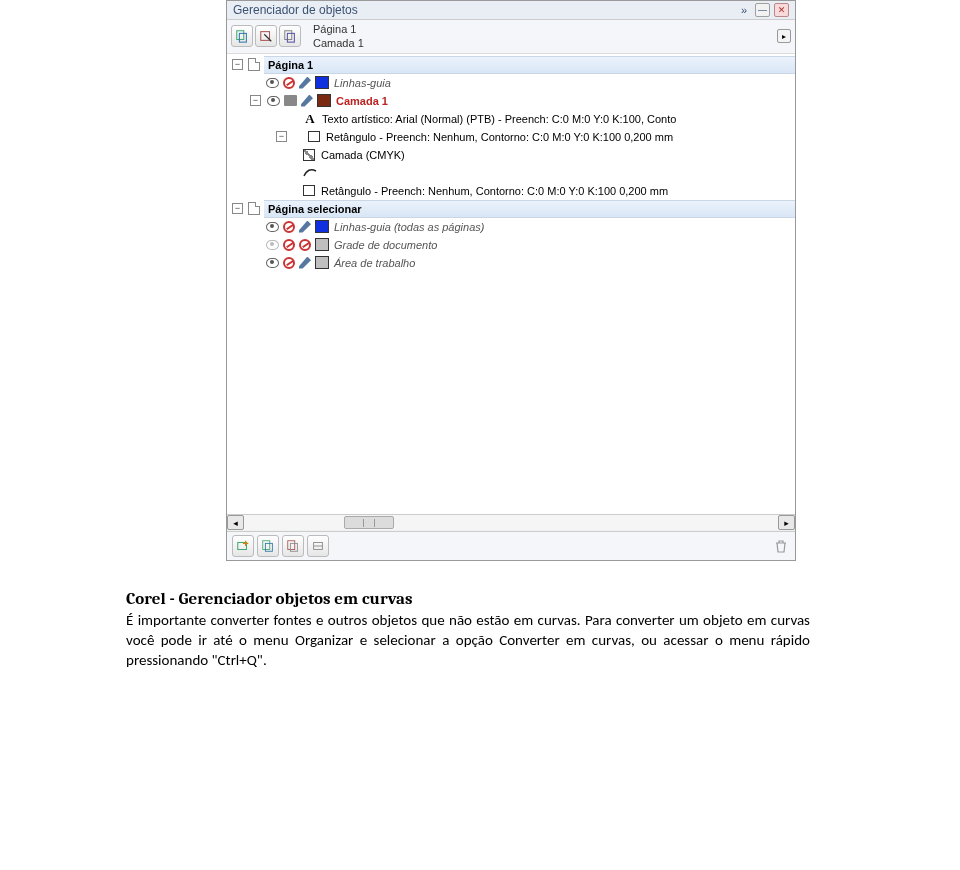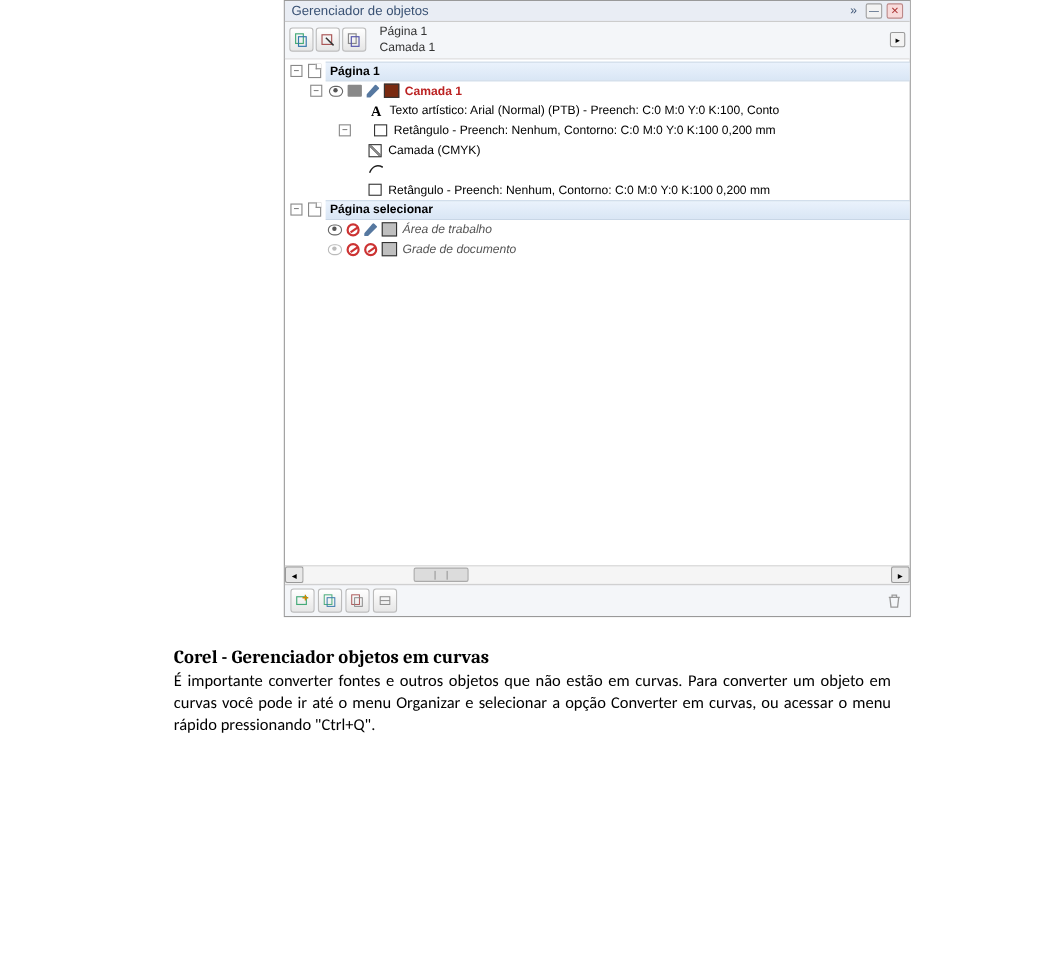--- a/index.html
+++ b/index.html
@@ -5,21 +5,21 @@
   * { box-sizing: border-box; }
   body {
     font-family: "Segoe UI", Tahoma, Arial, sans-serif;
     font-size: 12px;
     margin: 0;
     padding: 0;
     background: #fff;
     color: #000;
     width: 960px;
   }
-  .page { padding: 0 80px 40px 68px; }
+  .page { padding: 0 80px 40px 36px; }
   .panel {
     width: 570px;
     margin: 0 auto;
     border: 1px solid #999;
     background: #fff;
     margin-left: 190px;
   }
   .titlebar {
     background: #e9edf4;
     border-bottom: 1px solid #ccc;
@@ -198,20 +198,28 @@
     </div>
 
     <div class="tree">
 
       <div class="row">
         <div class="expander">−</div>
         <span class="page-icon"></span>
         <span class="banner bold">Página 1</span>
       </div>
 
+      <div class="row">
+        <span class="spacer" style="width:34px"></span>
+        <span class="eye"></span>
+        <span class="deny"></span>
+        <span class="pencil"></span>
+        <span class="swatch sw-blue"></span>
+        <span class="italic">Linhas-guia</span>
+      </div>
 
       <div class="row">
         <span class="spacer" style="width:16px"></span>
         <div class="expander">−</div>
         <span class="eye"></span>
         <span class="printer"></span>
         <span class="pencil"></span>
         <span class="swatch sw-redbrown"></span>
         <span class="bold red">Camada 1</span>
       </div>
@@ -252,37 +260,45 @@
         <span class="rect-icon"></span>
         <span style="margin-left:4px">Retângulo - Preench: Nenhum, Contorno: C:0 M:0 Y:0 K:100  0,200 mm</span>
       </div>
 
       <div class="row">
         <div class="expander">−</div>
         <span class="page-icon"></span>
         <span class="banner bold">Página selecionar</span>
       </div>
 
+      <div class="row">
+        <span class="spacer" style="width:34px"></span>
+        <span class="eye"></span>
+        <span class="deny"></span>
+        <span class="pencil"></span>
+        <span class="swatch sw-blue"></span>
+        <span class="italic">Linhas-guia (todas as páginas)</span>
+      </div>
+
+      <div class="row">
+        <span class="spacer" style="width:34px"></span>
+        <span class="eye grey"></span>
+        <span class="deny"></span>
+        <span class="deny"></span>
+        <span class="swatch sw-grey"></span>
+        <span class="italic">Grade de documento</span>
+      </div>
 
       <div class="row">
         <span class="spacer" style="width:34px"></span>
         <span class="eye"></span>
         <span class="deny"></span>
         <span class="pencil"></span>
         <span class="swatch sw-grey"></span>
         <span class="italic">Área de trabalho</span>
-      </div>
-
-      <div class="row">
-        <span class="spacer" style="width:34px"></span>
-        <span class="eye grey"></span>
-        <span class="deny"></span>
-        <span class="deny"></span>
-        <span class="swatch sw-grey"></span>
-        <span class="italic">Grade de documento</span>
       </div>
 
     </div>
 
     <div class="hscroll">
       <div class="arrow-btn">◂</div>
       <div class="hscroll-track">
         <div class="hscroll-thumb"></div>
       </div>
       <div class="arrow-btn">▸</div>

